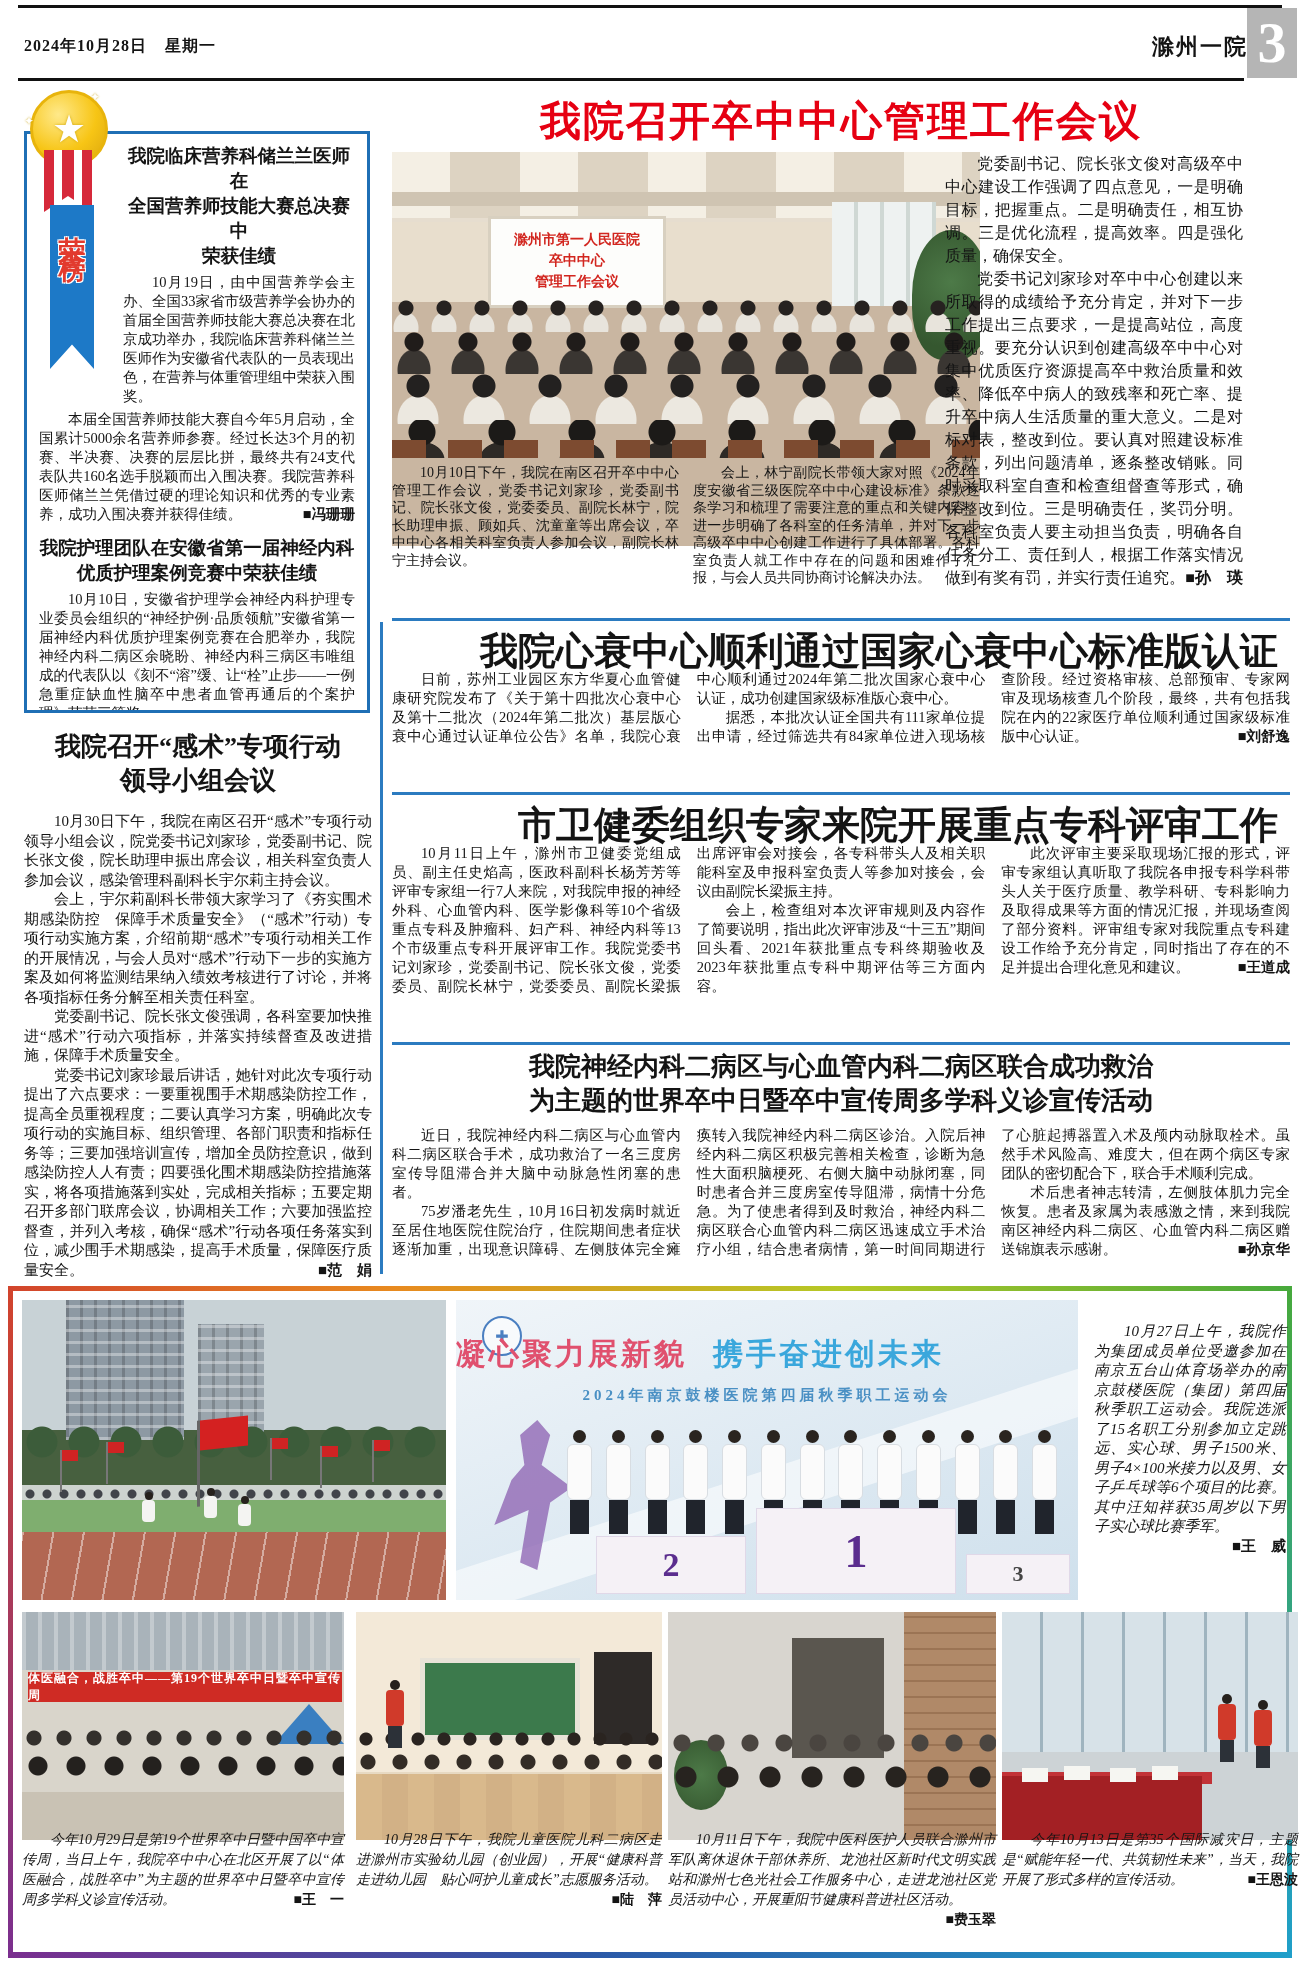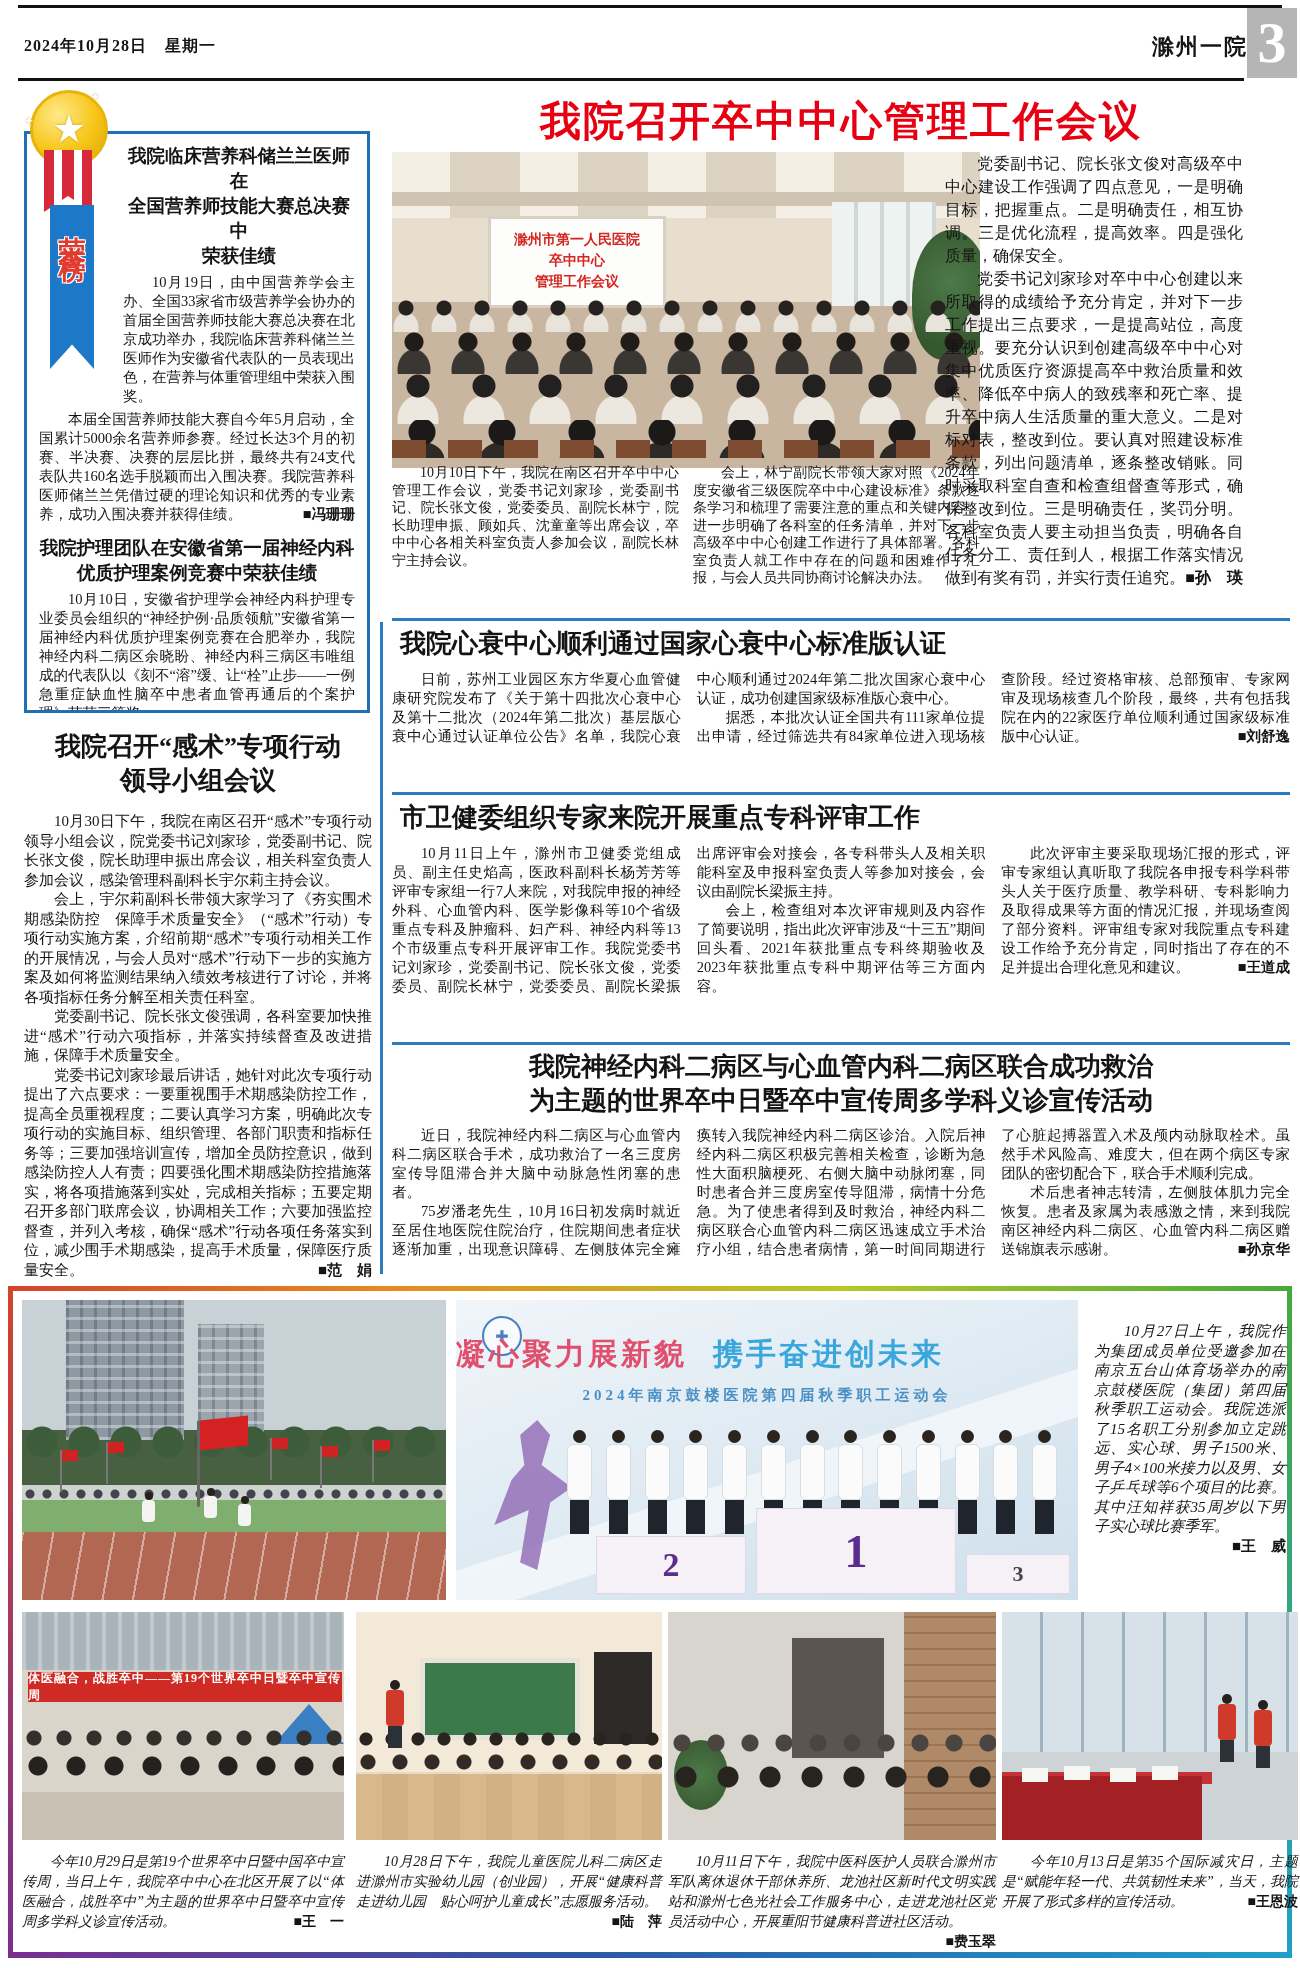--- a/index.html
+++ b/index.html
@@ -38,21 +38,21 @@
     text-shadow:-1px -1px 0 #fff,1px -1px 0 #fff,-1px 1px 0 #fff,1px 1px 0 #fff;}
   
   .ganshu{position:absolute;left:24px;top:730px;width:348px;}
   .head2{font-weight:bold;text-align:center;font-size:26px;line-height:34px;}
   .ganshu .bodytext{margin-top:14px;}
   .bodytext p{margin:0;font-size:15px;line-height:19.5px;text-align:justify;text-indent:2em;}
   .vrule{position:absolute;left:380px;top:622px;width:3px;height:652px;background:#2b7bc0;}
   
   .main-title{position:absolute;left:392px;top:94px;width:898px;text-align:center;color:#e60012;
               font-size:41px;font-weight:bold;letter-spacing:2px;}
-  .conf-photo{position:absolute;left:392px;top:152px;width:588px;height:316px;overflow:hidden;
+  .conf-photo{position:absolute;left:392px;top:152px;width:588px;height:394px;overflow:hidden;
               background:linear-gradient(#e6ddcf 0 70px,#e8decd 70px 150px,#c9b6a1 150px 100%);}
   .conf-ceiling{position:absolute;left:0;top:0;width:100%;height:66px;
     background:repeating-linear-gradient(90deg,#f4efe4 0 58px,#ddd3c2 58px 128px);}
   .conf-beam{position:absolute;left:0;top:40px;width:100%;height:14px;background:#cfc4b2;}
   .conf-screen{position:absolute;left:96px;top:64px;width:178px;height:92px;background:#fdfdfb;
     border:3px solid #d8d0c0;box-sizing:border-box;text-align:center;padding-top:10px;}
   .conf-screen div{color:#d2261f;font-weight:bold;font-size:14px;line-height:21px;}
   .conf-window{position:absolute;left:440px;top:50px;width:104px;height:104px;
     background:repeating-linear-gradient(90deg,#eef2f1 0 22px,#cfd8d4 22px 26px);}
   .conf-plant{position:absolute;left:520px;top:78px;width:78px;height:130px;border-radius:50% 50% 40% 40%;
@@ -76,21 +76,21 @@
     background-size:80px 38px;}
   .chairs{position:absolute;left:0;right:0;top:288px;height:18px;
     background:repeating-linear-gradient(90deg,#7d4b30 0 34px,transparent 34px 56px);}
   .side-col{position:absolute;left:945px;top:152px;width:298px;}
   .side-col p{margin:0;font-size:16px;line-height:23px;text-align:justify;text-indent:2em;}
   .below-cols{position:absolute;left:392px;top:464px;width:588px;height:142px;
     column-count:2;column-gap:14px;overflow:hidden;}
   .below-cols p{margin:0;font-size:14px;line-height:17.5px;text-align:justify;text-indent:2em;}
   
   .rule-blue{position:absolute;left:392px;width:898px;height:3px;background:#2b7bc0;}
-  .sec-head{position:absolute;left:400px;width:898px;text-align:left;font-weight:bold;font-size:26px;}
+  .sec-head{position:absolute;left:380px;width:898px;text-align:right;font-weight:bold;font-size:38px;}
   .cols3{position:absolute;left:392px;width:898px;column-count:3;column-gap:16px;overflow:hidden;}
   .cols3 p{margin:0;font-size:14.5px;line-height:19px;text-align:justify;text-indent:2em;}
   .rescue-head{position:absolute;left:392px;top:1050px;width:898px;text-align:center;
                font-weight:bold;font-size:26px;line-height:34px;}
   
   .bframe{position:absolute;left:8px;top:1286px;width:1284px;height:672px;background:#fff;}
   .bf-top{position:absolute;left:0;top:0;width:100%;height:5px;
     background:linear-gradient(90deg,#d2442c,#e88a1f 30%,#b5c926 65%,#47a93c);}
   .bf-bottom{position:absolute;left:0;bottom:0;width:100%;height:6px;
     background:linear-gradient(90deg,#7a2f8f,#2b58a7 45%,#1f9fca);}
@@ -164,21 +164,21 @@
     background:repeating-linear-gradient(90deg,transparent 0 38px,#9fb4bf 38px 41px);}
   .ph4 .table{position:absolute;left:0;bottom:0;width:200px;height:64px;background:#a32024;}
   .ph4 .tabletop{position:absolute;left:0;bottom:56px;width:210px;height:12px;background:#c23237;}
   .ph4 .paper{position:absolute;width:26px;height:14px;background:#f6f6f2;}
   .vest{position:absolute;width:18px;height:36px;background:#d03a2a;border-radius:4px;}
   .vest::before{content:"";position:absolute;left:4px;top:-10px;width:10px;height:10px;border-radius:50%;background:#26211d;}
   .vest::after{content:"";position:absolute;left:2px;top:36px;width:14px;height:22px;background:#2c3138;}
   
   .sports-cap{position:absolute;left:1086px;top:36px;width:192px;font-style:italic;}
   .sports-cap p{margin:0;font-size:15px;line-height:19.5px;text-align:justify;text-indent:2em;}
-  .cap{position:absolute;top:566px;font-style:italic;}
+  .cap{position:absolute;top:544px;font-style:italic;}
   .cap p{margin:0;font-size:14px;line-height:20px;text-align:justify;text-indent:2em;}
   .cap .by,.sports-cap .by{font-style:normal;}
 </style>
 </head>
 <body>
 
 <div class="page">
 
   <div class="rule-black" style="left:18px;top:5px;width:1264px;height:3px"></div>
   <div class="hdr-date">

